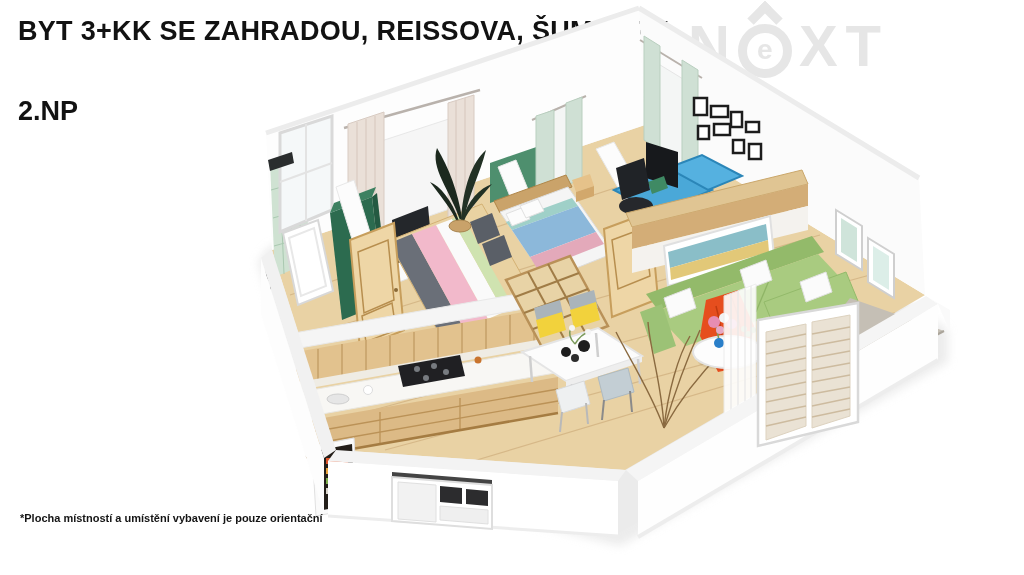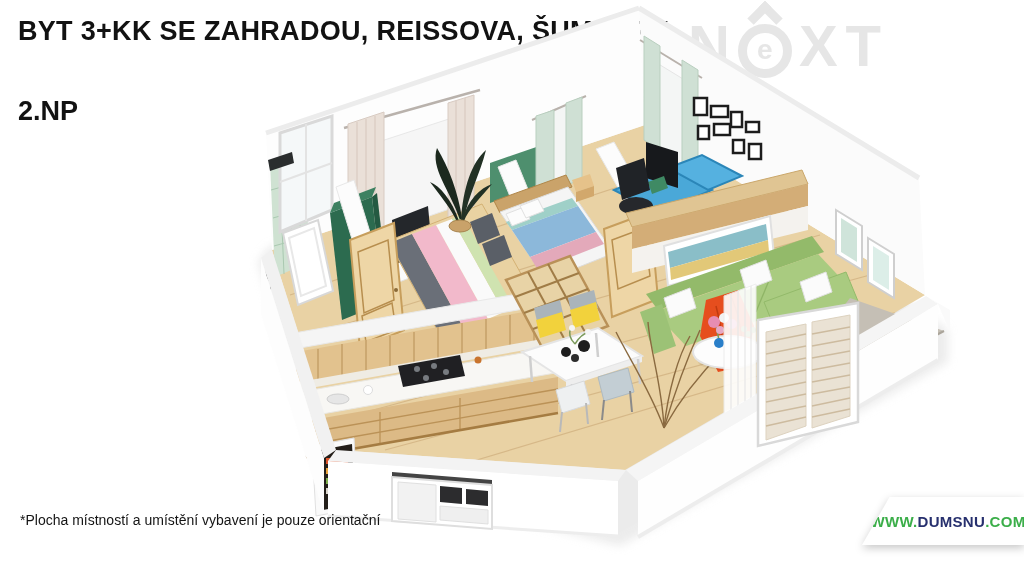--- a/index.html
+++ b/index.html
@@ -12,21 +12,21 @@
   .logo{position:absolute;left:688px;top:14px;display:flex;align-items:center;gap:7px;
         color:var(--logo-color,#e6e6e6);font-weight:700;user-select:none;}
   .lg-ltr{font-size:58px;line-height:1;letter-spacing:1px;}
   .lg-ring{position:relative;width:36px;height:36px;border:9px solid currentColor;border-radius:50%;
            display:flex;align-items:center;justify-content:center;margin-top:10px;}
   .lg-e{font-size:28px;font-weight:700;line-height:1;margin-top:-2px;}
   .lg-hat{position:absolute;top:-27px;left:50%;width:16px;height:16px;
           border-left:9px solid currentColor;border-top:9px solid currentColor;
           transform:translateX(-50%) rotate(45deg);}
   .floorplan{position:absolute;left:0;top:0;}
-  .footnote{position:absolute;left:20px;top:512px;font-size:14px;font-weight:400;color:#141414;}
+  .footnote{position:absolute;left:20px;top:512px;font-size:11px;font-weight:700;color:#141414;}
   .badge-wrap{position:absolute;right:0;top:497px;filter:drop-shadow(0 3px 4px rgba(0,0,0,.22));}
   .badge{width:152px;height:48px;background:#ffffff;clip-path:polygon(17% 0,100% 0,100% 100%,0 100%);
          display:flex;align-items:center;justify-content:center;font-size:15px;font-weight:700;
          letter-spacing:.3px;padding-left:10px;}
   .b-green{color:var(--badge-green,#3bae49);}
   .b-navy{color:var(--badge-navy,#27306e);}
 </style>
 </head>
 <body>
 
@@ -436,21 +436,14 @@
             <line x1="812" y1="394" x2="850" y2="387"></line>
           <line x1="812" y1="406" x2="850" y2="398"></line>
             <line x1="812" y1="417" x2="850" y2="409"></line>
         </g>
       </g>
     </g>
   </svg>
 
   <div class="footnote">*Plocha místností a umístění vybavení je pouze orientační</div>
 
-  <div class="badge-wrap">
-    <div class="badge">
-      <span class="b-green">WWW.</span>
-        <span class="b-navy">DUMSNU</span>
-        <span class="b-green">.COM</span>
-    </div>
-  </div>
 
 </div>
 
 </body></html>

